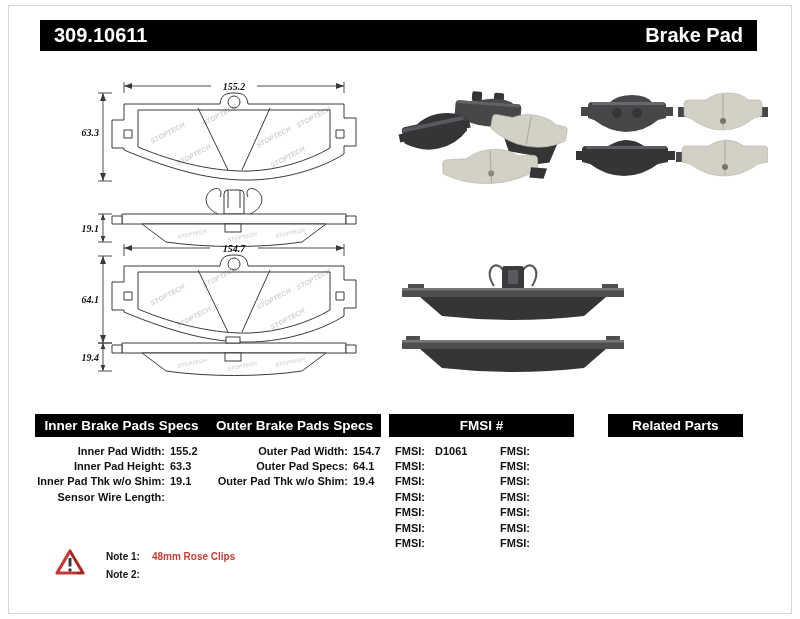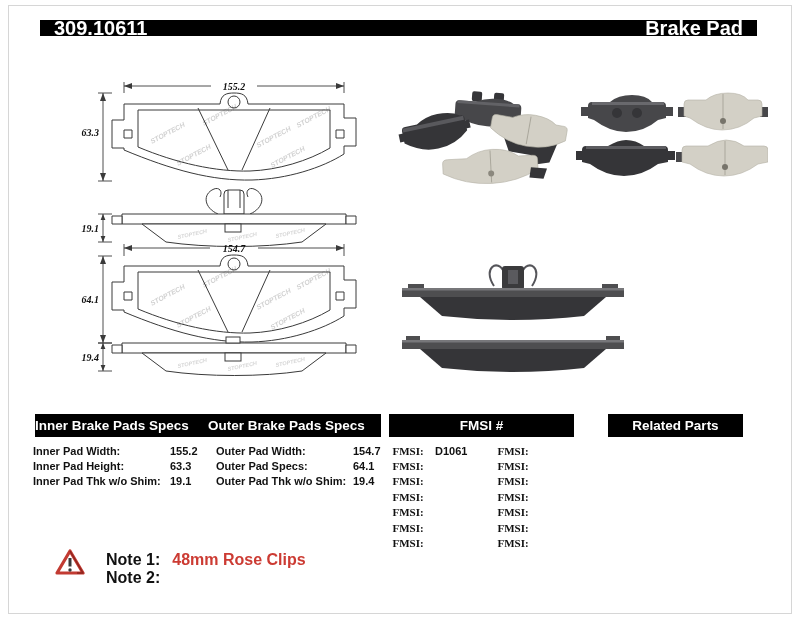--- a/index.html
+++ b/index.html
@@ -1,21 +1,21 @@
 <!DOCTYPE html>
 <html style="--header-bg: #000000; --accent-red: #cc3b33; --drawing-line: #3a3a3a; --pad-dark: #47474a; --pad-light: #d3d0c6;"><head>
 <meta charset="utf-8">
 <style>
   html,body{margin:0;padding:0;background:#fff;}
   .page{position:relative;width:800px;height:619px;background:#ffffff;overflow:hidden;
         font-family:"Liberation Sans",sans-serif;color:#111;}
   .frame{position:absolute;left:8px;top:5px;right:8px;bottom:5px;border:1px solid #d6d6d6;}
 
   
-  .hdr{position:absolute;left:40px;top:20px;width:717px;height:16px;background:var(--header-bg,#000);
+  .hdr{position:absolute;left:40px;top:20px;width:717px;height:31px;background:var(--header-bg,#000);
        color:#fff;display:flex;align-items:center;justify-content:space-between;
        padding:0 14px;box-sizing:border-box;font-size:20px;font-weight:bold;}
 
   
   .drawsvg{position:absolute;left:30px;top:66px;}
   .ln{fill:none;stroke:var(--drawing-line,#3a3a3a);stroke-width:1;}
   .lnf{fill:#ffffff;stroke:var(--drawing-line,#3a3a3a);stroke-width:1;}
   .dimln{fill:none;stroke:#3a3a3a;stroke-width:0.9;}
   .arr{fill:#3a3a3a;}
   .dim{font:italic bold 10px "Liberation Serif",serif;fill:#111;}
@@ -25,34 +25,34 @@
   
   .photo{position:absolute;}
   .padDark{fill:var(--pad-dark,#47474a);}
   .padDarker{fill:#353538;}
   .padLight{fill:var(--pad-light,#d3d0c6);stroke:#b3b0a5;stroke-width:0.6;}
 
   
   .bar{position:absolute;top:414px;height:23px;background:var(--header-bg,#000);color:#fff;
        display:flex;align-items:center;justify-content:center;font-size:13.5px;font-weight:bold;}
   .bar.split{justify-content:space-between;}
-  .bar.split .half{flex:1;text-align:left;}
+  .bar.split .half{flex:1;text-align:center;}
   .speccol{position:absolute;top:443px;font-size:11px;font-weight:bold;}
   .specrow{display:flex;height:15.4px;align-items:center;}
-  .specrow .lab{width:132px;white-space:nowrap;}
+  .specrow .lab{width:132px;text-align:right;white-space:nowrap;}
   .specrow .val{padding-left:5px;white-space:nowrap;}
-  .fmsirow .lab{width:34px;text-align:center;font-family:Liberation Serif, serif;}
+  .fmsirow .lab{width:34px;text-align:right;}
   .fmsirow .val{padding-left:10px;}
   .relrow .lab{width:auto;text-align:left;}
   .relrow .val{padding-left:6px;}
 
   
   .warnicon{position:absolute;left:55px;top:548px;}
   .noterow{position:absolute;left:94px;display:flex;align-items:baseline;
-           font-size:16px;font-weight:bold;padding-left:12px;}
+           font-size:10px;font-weight:bold;padding-left:12px;}
   .noterow .nval{margin-left:12px;color:var(--accent-red,#cc3b33);text-align:right;}
   .note1{top:551px;}
   .note2{top:569px;}
 </style>
 </head>
 <body>
 
 <div class="page">
   <div class="frame"></div>
 
@@ -247,20 +247,24 @@
       <span class="val">155.2</span>
     </div>
     <div class="specrow">
       <span class="lab">Inner Pad Height:</span>
       <span class="val">63.3</span>
     </div>
     <div class="specrow">
       <span class="lab">Inner Pad Thk w/o Shim:</span>
       <span class="val">19.1</span>
     </div>
+    <div class="specrow">
+      <span class="lab">Sensor Wire Length:</span>
+      <span class="val"></span>
+    </div>
   </div>
 
   <div class="speccol" style="left:216px;width:176px">
     <div class="specrow">
       <span class="lab">Outer Pad Width:</span>
       <span class="val">154.7</span>
     </div>
     <div class="specrow">
       <span class="lab">Outer Pad Specs:</span>
       <span class="val">64.1</span>

